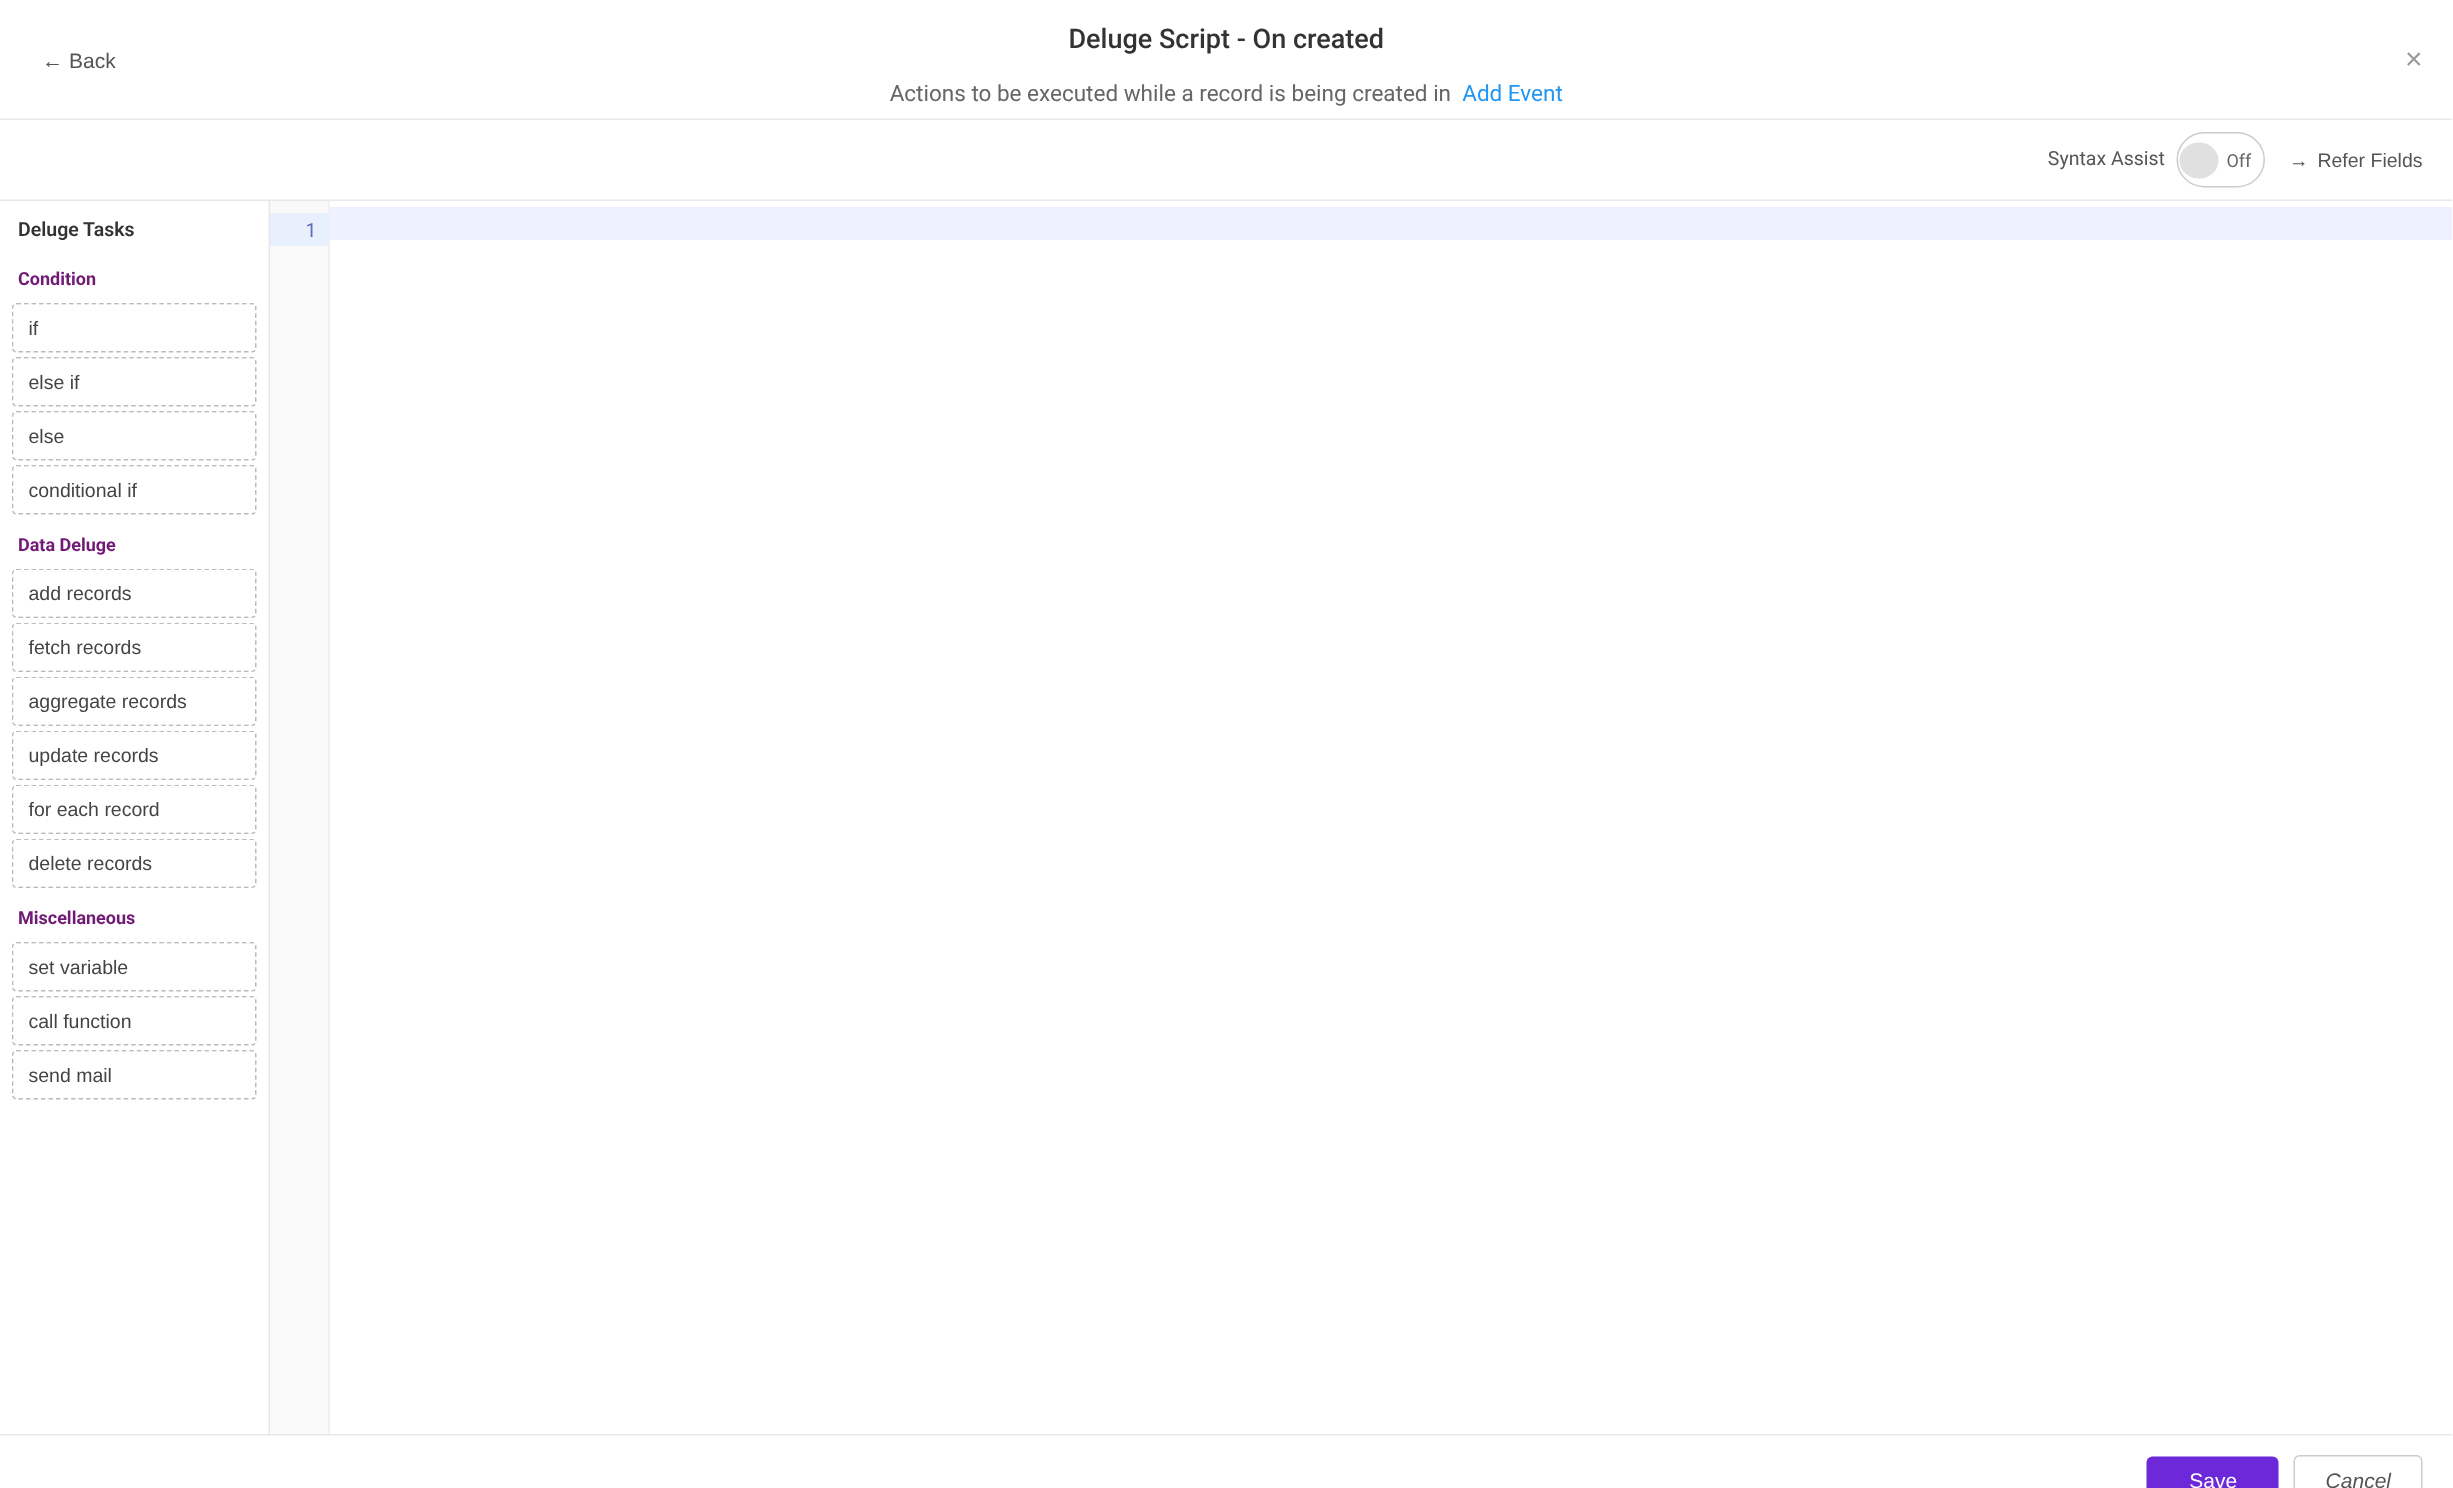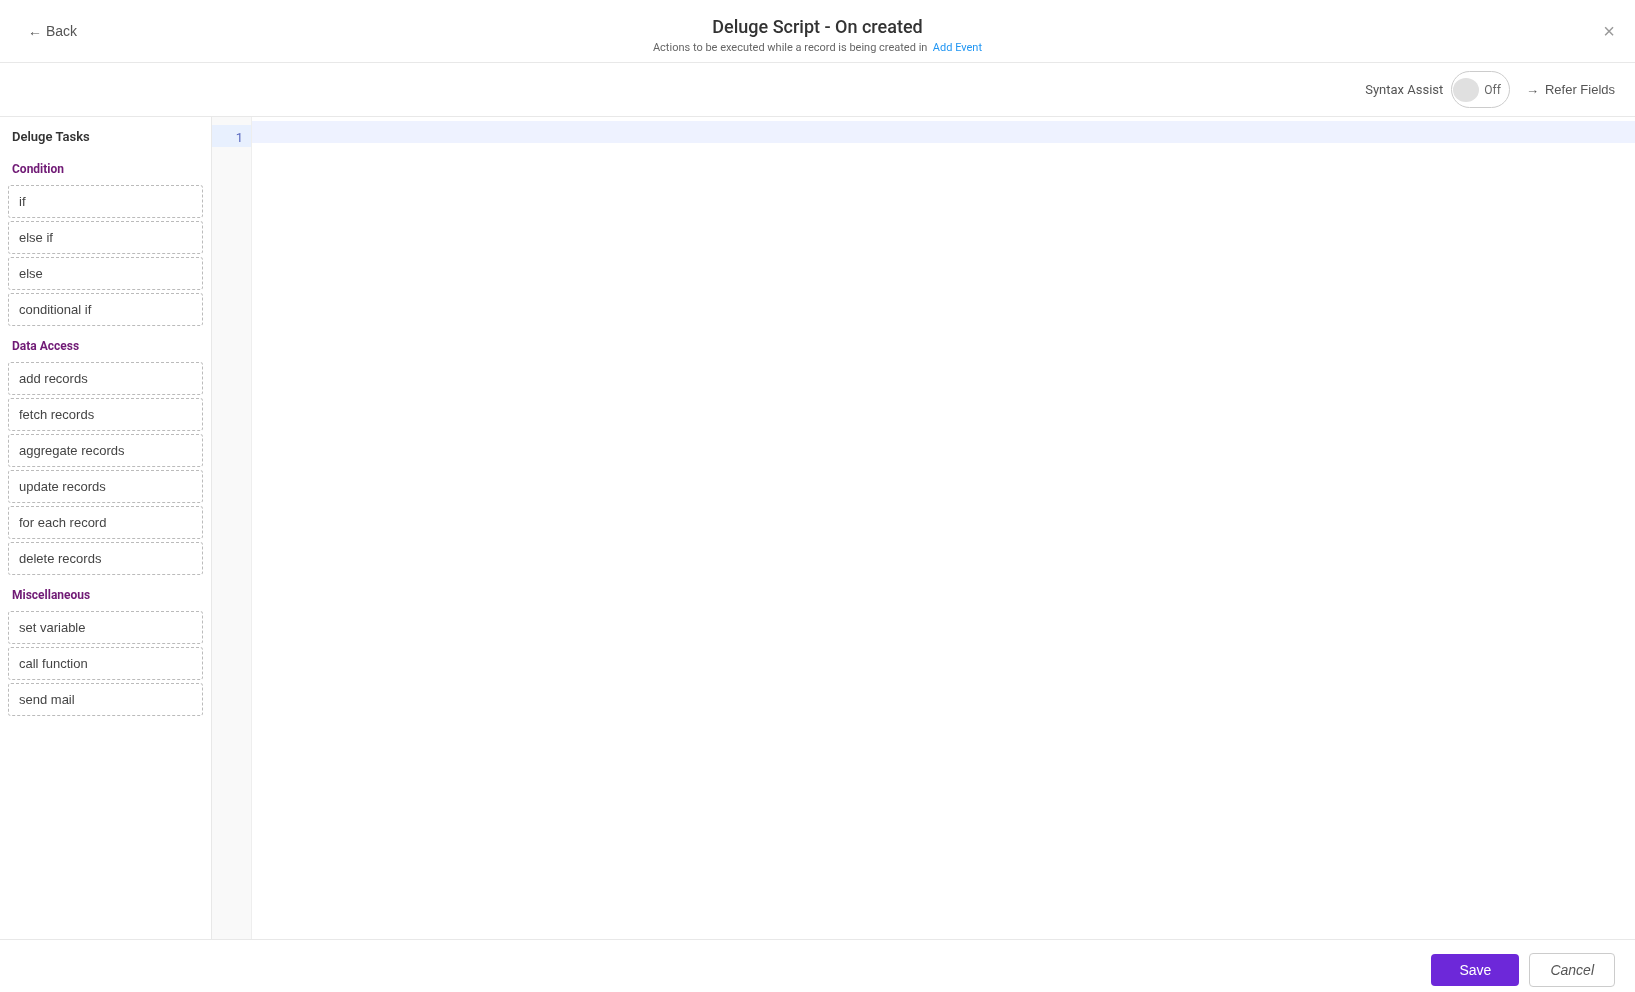--- a/index.html
+++ b/index.html
@@ -23,23 +23,23 @@
     }
     .header-title-area {
       text-align: center;
     }
     .header-title {
       font-size: 18px;
       font-weight: 500;
       color: #333;
     }
     .header-subtitle {
-      font-size: 11px;
+      font-size: 15px;
       color: #666;
-      margin-top: 4px;
+      margin-top: 16px;
     }
     .header-subtitle a {
       color: #2196f3;
       text-decoration: none;
     }
     .back-btn {
       position: absolute;
       left: 20px;
       top: 50%;
       transform: translateY(-50%);
@@ -114,21 +114,21 @@
     }
 
     
     .main-content {
       display: flex;
       height: calc(992px - 110px - 60px);
     }
 
     
     .sidebar {
-      width: 212px;
+      width: 180px;
       border-right: 1px solid #e8e8e8;
       overflow-y: auto;
       padding: 12px 0;
       flex-shrink: 0;
     }
     .sidebar-title {
       font-size: 13px;
       font-weight: 600;
       color: #333;
       padding: 0 12px 8px;
@@ -267,21 +267,21 @@
 
   <div class="sidebar">
     <div class="sidebar-title">Deluge Tasks</div>
 
     <div class="sidebar-section-label">Condition</div>
     <button class="sidebar-item">if</button>
     <button class="sidebar-item">else if</button>
     <button class="sidebar-item">else</button>
     <button class="sidebar-item">conditional if</button>
 
-    <div class="sidebar-section-label">Data Access</div>
+    <div class="sidebar-section-label">Data Deluge</div>
     <button class="sidebar-item">add records</button>
     <button class="sidebar-item">fetch records</button>
     <button class="sidebar-item">aggregate records</button>
     <button class="sidebar-item">update records</button>
     <button class="sidebar-item">for each record</button>
     <button class="sidebar-item">delete records</button>
 
     <div class="sidebar-section-label">Miscellaneous</div>
     <button class="sidebar-item">set variable</button>
     <button class="sidebar-item">call function</button>

